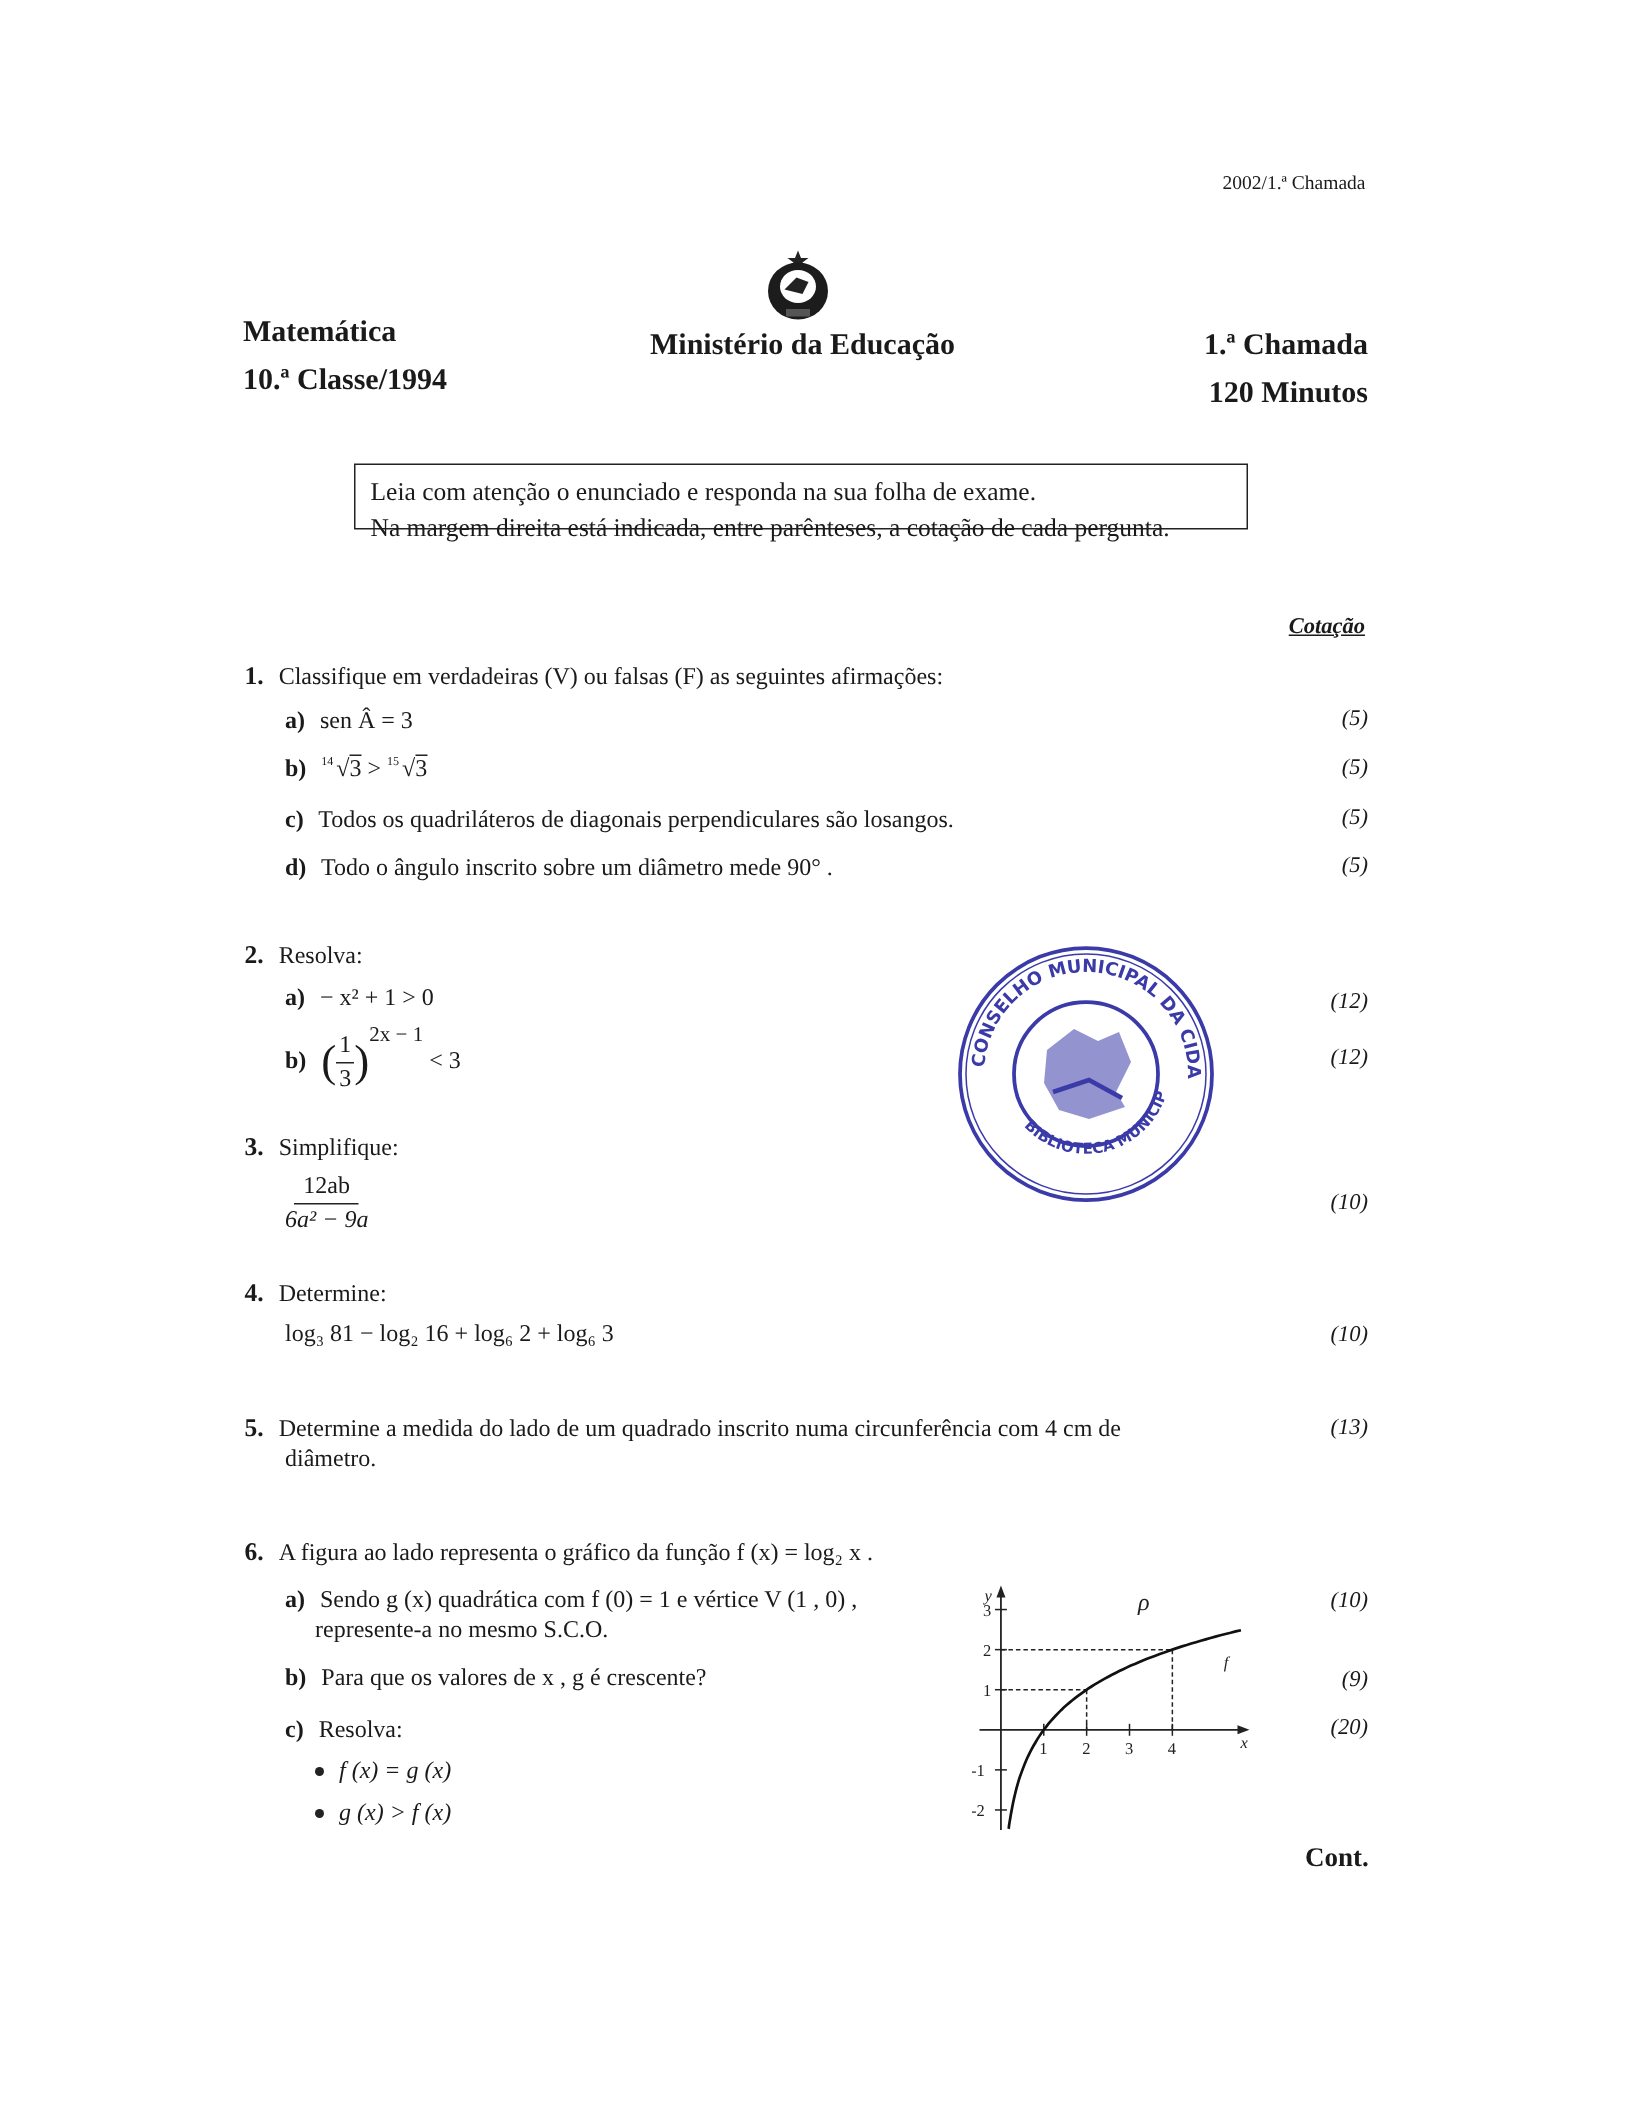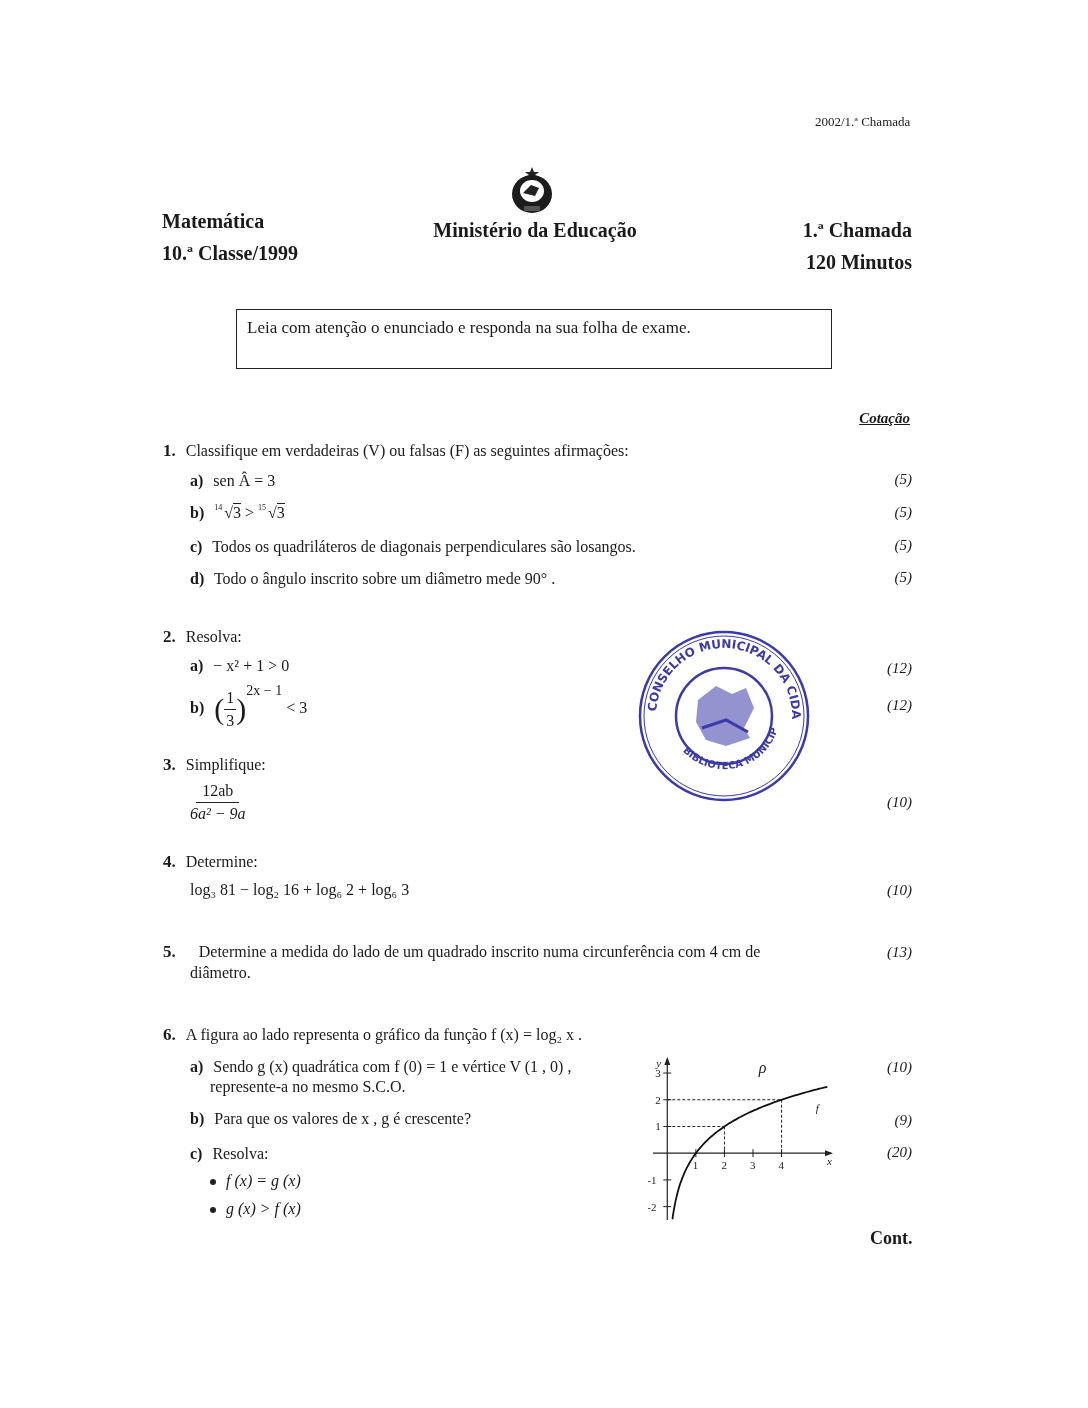--- a/index.html
+++ b/index.html
@@ -5,21 +5,21 @@
   html, body { margin: 0; padding: 0; background: #ffffff; }
   body { width: 1088px; height: 1408px; position: relative; overflow: hidden;
          font-family: "Liberation Serif", "DejaVu Serif", serif; color: #1a1a1a; }
   .abs { position: absolute; }
   .top-ref { left: 815px; top: 114px; font-size: 13px; }
   .crest { left: 507px; top: 166px; width: 50px; height: 50px; }
   .hdr { font-size: 20px; font-weight: bold; line-height: 32px; }
   .hdr-left { left: 162px; top: 205px; }
   .hdr-center { left: 400px; top: 214px; width: 270px; text-align: center; }
   .hdr-right { left: 760px; top: 214px; width: 152px; text-align: right; }
-  .notice { left: 236px; top: 309px; width: 596px; height: 60px; border: 1.5px solid #222;
+  .notice { left: 236px; top: 309px; width: 596px; height: 44px; border: 1.5px solid #222;
             padding: 6px 10px 0 10px; box-sizing: border-box; font-size: 17px; line-height: 24px; }
   .cot-head { left: 820px; top: 410px; width: 90px; text-align: right; font-size: 15px;
               font-weight: bold; font-style: italic; text-decoration: underline; }
   .q-num { font-weight: bold; font-size: 17px; }
   .line { font-size: 16px; line-height: 22px; }
   .pts { font-style: italic; font-size: 15px; width: 60px; text-align: right; left: 852px; }
   .item-label { font-weight: bold; margin-right: 6px; }
   sub, sup { font-size: 14px; }
   .root { display: inline-block; position: relative; padding-left: 10px; }
   .root .idx { position: absolute; left: 0; top: -5px; font-size: 8px; }
@@ -42,32 +42,33 @@
     <polygon points="25,1 27,6 32,6 28,9 30,14 25,11 20,14 22,9 18,6 23,6" fill="#222"></polygon>
     <ellipse cx="25" cy="28" rx="20" ry="19" fill="#1c1c1c"></ellipse>
     <ellipse cx="25" cy="25" rx="12" ry="11" fill="#ffffff"></ellipse>
     <path d="M16,27 L24,19 L32,22 L28,30 Z" fill="#222"></path>
     <rect x="17" y="40" width="16" height="5" fill="#555"></rect>
   </svg>
 </div>
 
 <div class="abs hdr hdr-left">
   <div>Matemática</div>
-  <div>10.ª Classe/1999</div>
+  <div>10.ª Classe/1994</div>
 </div>
 <div class="abs hdr hdr-center">
   <div>Ministério da Educação</div>
 </div>
 <div class="abs hdr hdr-right">
   <div>1.ª Chamada</div>
   <div>120 Minutos</div>
 </div>
 
 <div class="abs notice">
   <div>Leia com atenção o enunciado e responda na sua folha de exame.</div>
+  <div>Na margem direita está indicada, entre parênteses, a cotação de cada pergunta.</div>
 </div>
 
 <div class="abs cot-head">Cotação</div>
 
 <div class="abs line" style="left:163px;top:440px;">
   <span class="q-num">1.</span>
   <span style="margin-left:6px;">Classifique em verdadeiras (V) ou falsas (F) as seguintes afirmações:</span>
 </div>
 <div class="abs line" style="left:190px;top:470px;">
   <span class="item-label">a)</span>
@@ -149,21 +150,21 @@
 
 <div class="abs line" style="left:163px;top:851px;">
   <span class="q-num">4.</span>
   <span style="margin-left:6px;">Determine:</span>
 </div>
 <div class="abs line" style="left:190px;top:879px;">log₃ 81 − log₂ 16 + log₆ 2 + log₆ 3</div>
 <div class="abs pts" style="top:882px;">(10)</div>
 
 <div class="abs line" style="left:163px;top:941px;">
   <span class="q-num">5.</span>
-  <span style="margin-left:19px;">Determine a medida do lado de um quadrado inscrito numa circunferência com  4 cm  de</span>
+  <span style="margin-left:6px;">Determine a medida do lado de um quadrado inscrito numa circunferência com  4 cm  de</span>
 </div>
 <div class="abs line" style="left:190px;top:962px;">diâmetro.</div>
 <div class="abs pts" style="top:944px;">(13)</div>
 
 <div class="abs line" style="left:163px;top:1024px;">
   <span class="q-num">6.</span>
   <span style="margin-left:6px;">A figura ao lado representa o gráfico da função  f (x) = log₂ x .</span>
 </div>
 <div class="abs line" style="left:190px;top:1056px;">
   <span class="item-label">a)</span>

